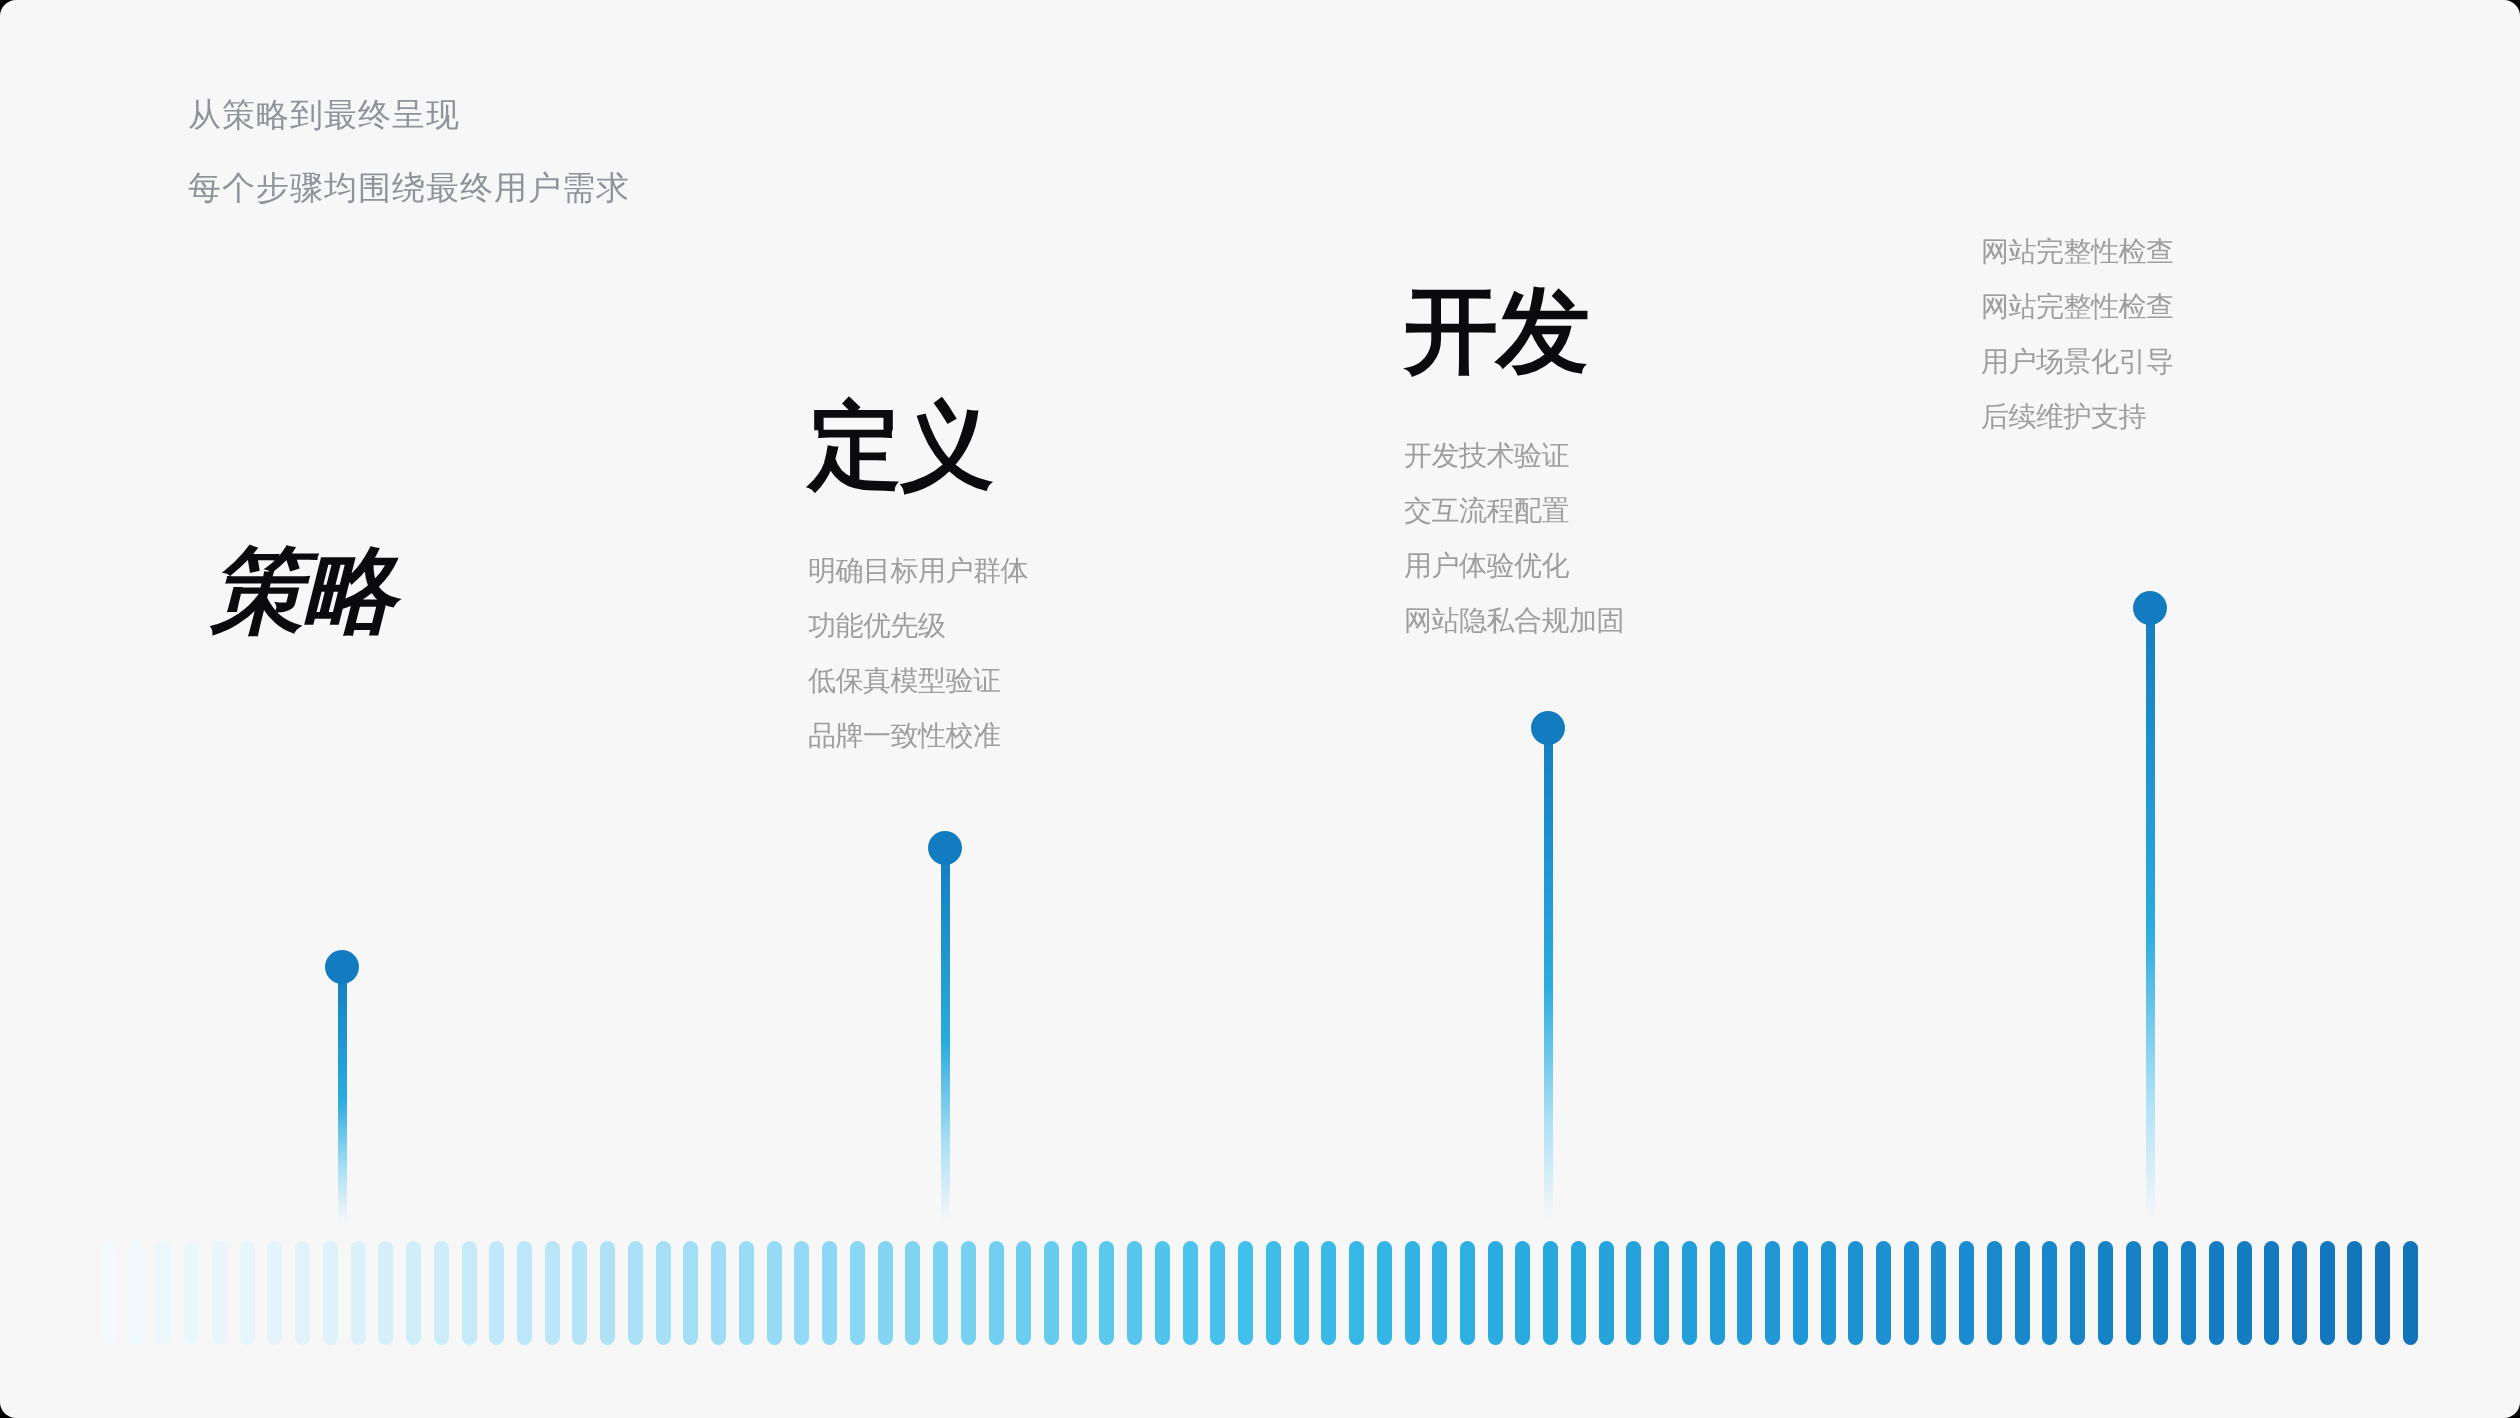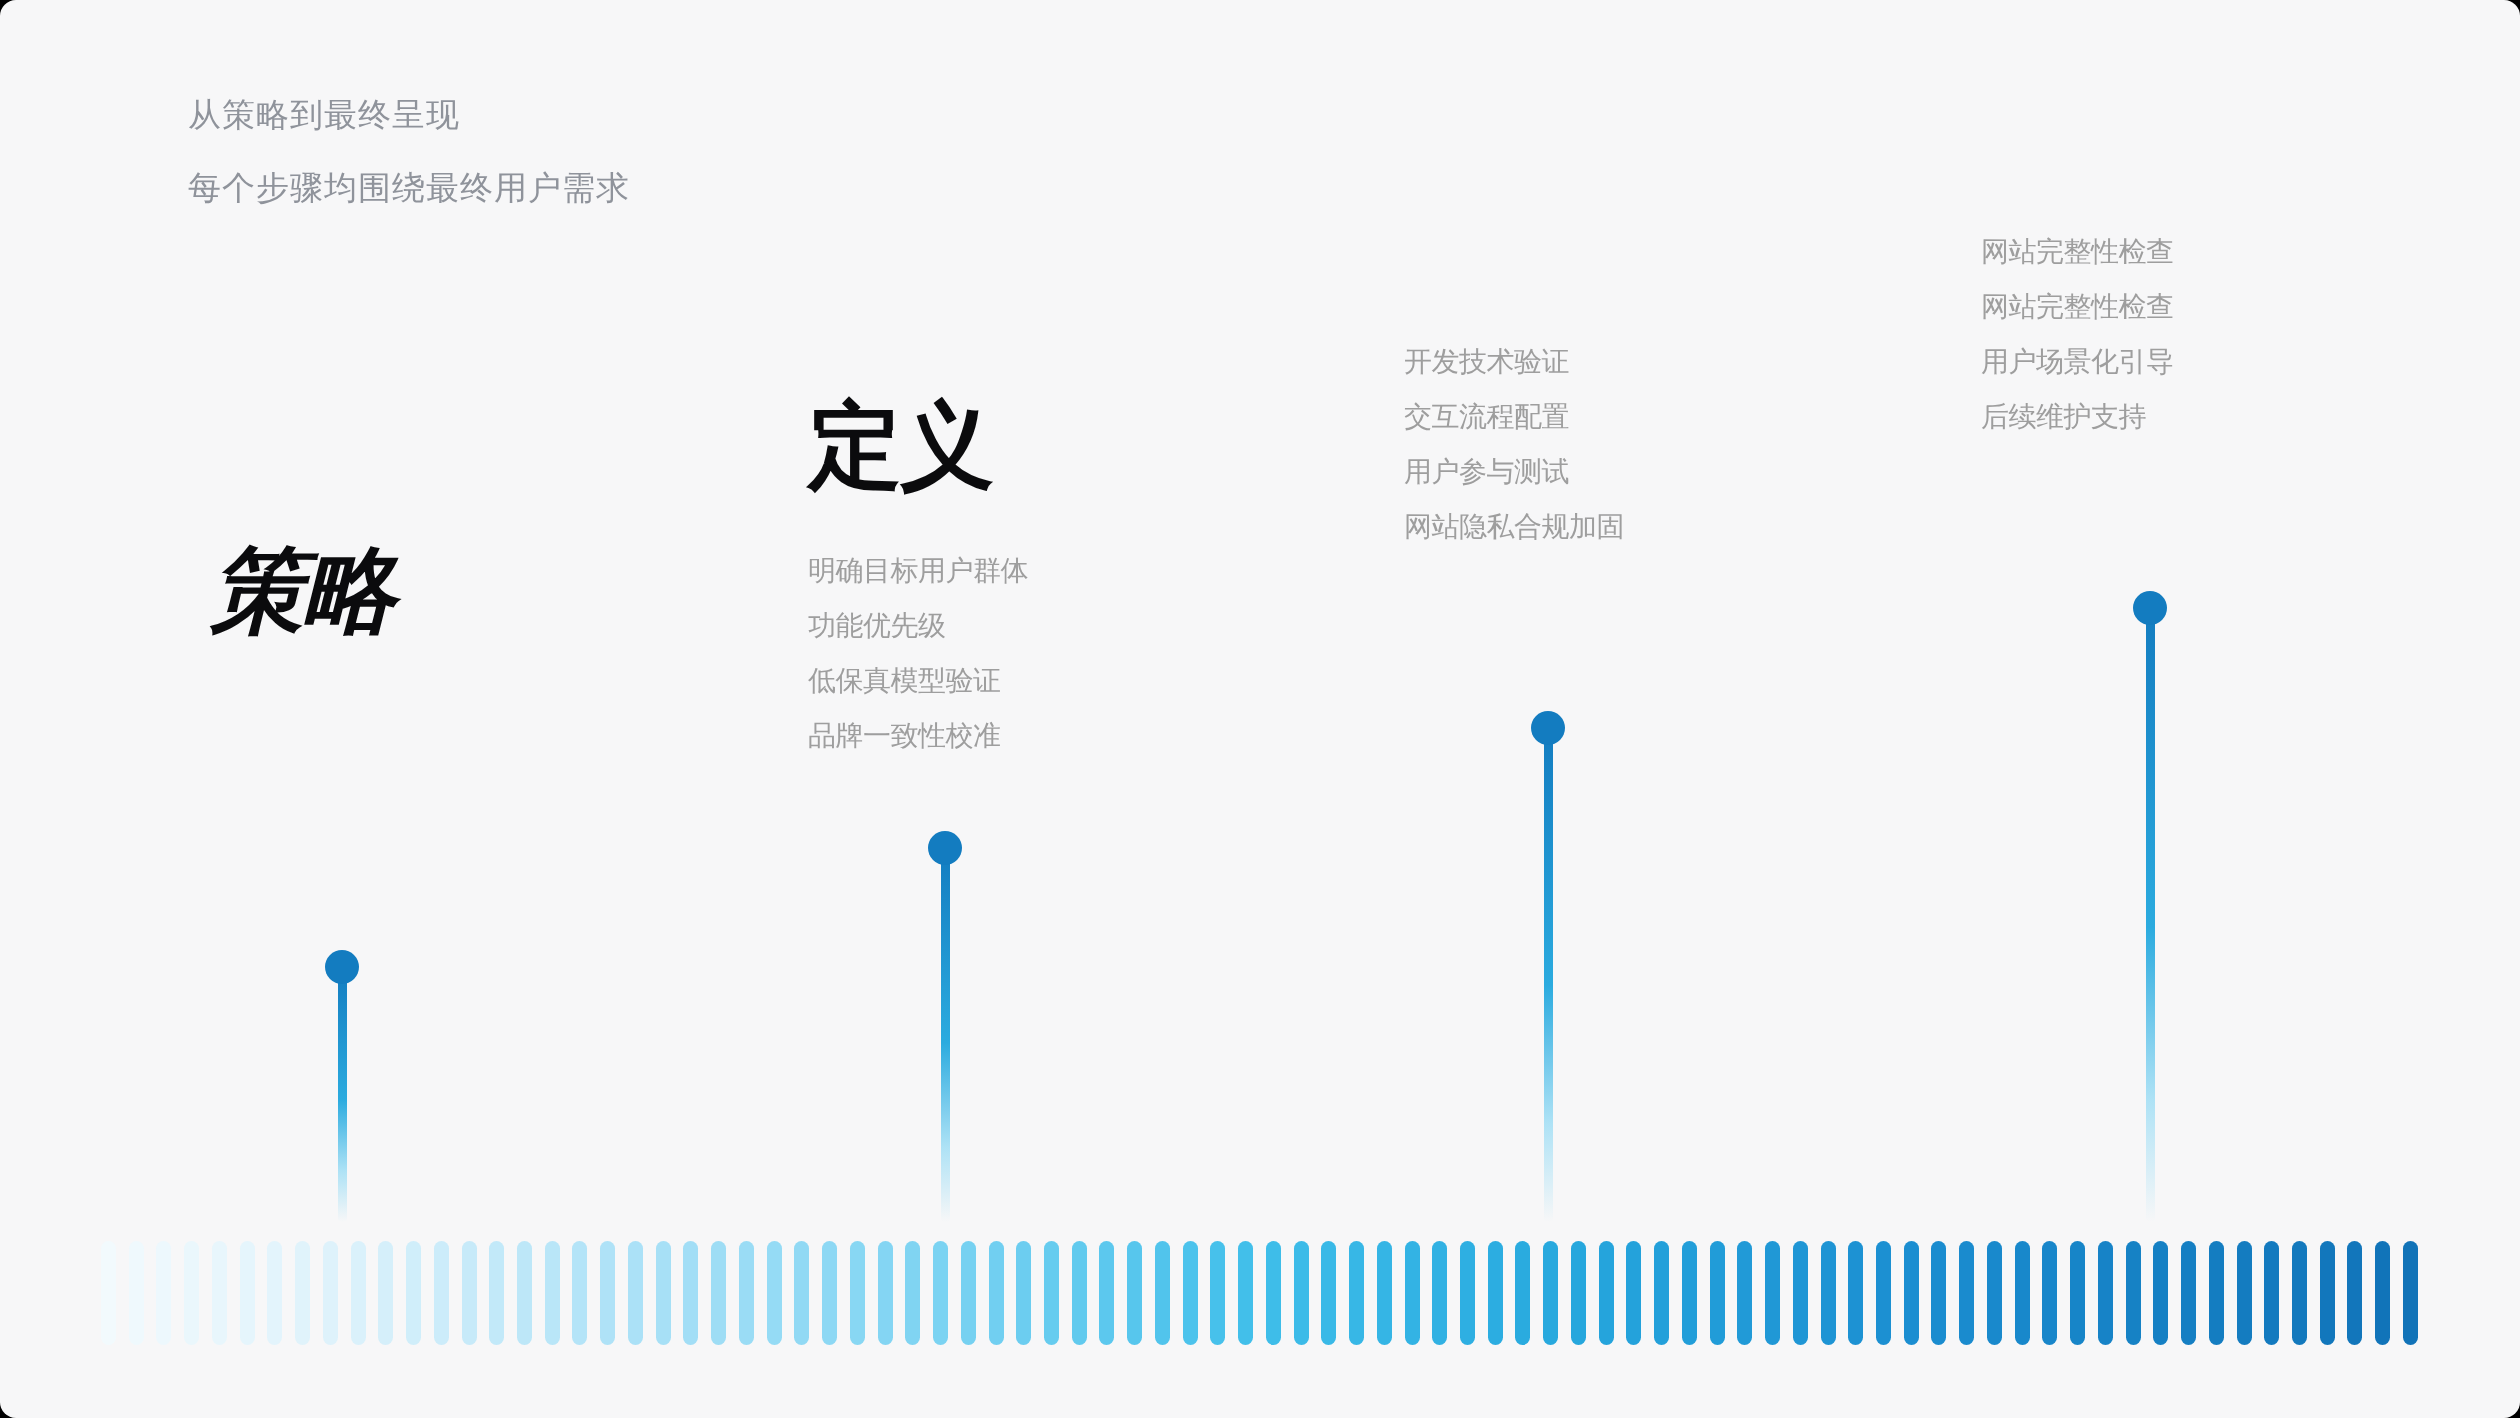--- a/index.html
+++ b/index.html
@@ -70,24 +70,25 @@
     <h2>定义</h2>
     <ul>
         <li>明确目标用户群体</li>
         <li>功能优先级</li>
         <li>低保真模型验证</li>
         <li>品牌一致性校准</li>
       </ul>
   </section>
 
   <section class="stage" style="left:1404px;top:284px;">
+    <h2>开发</h2>
     <ul>
         <li>开发技术验证</li>
         <li>交互流程配置</li>
-        <li>用户参与测试</li>
+        <li>用户体验优化</li>
         <li>网站隐私合规加固</li>
       </ul>
   </section>
 
   <section class="stage" style="left:1981px;top:174px;">
     <ul>
         <li>网站完整性检查</li>
         <li>网站完整性检查</li>
         <li>用户场景化引导</li>
         <li>后续维护支持</li>

